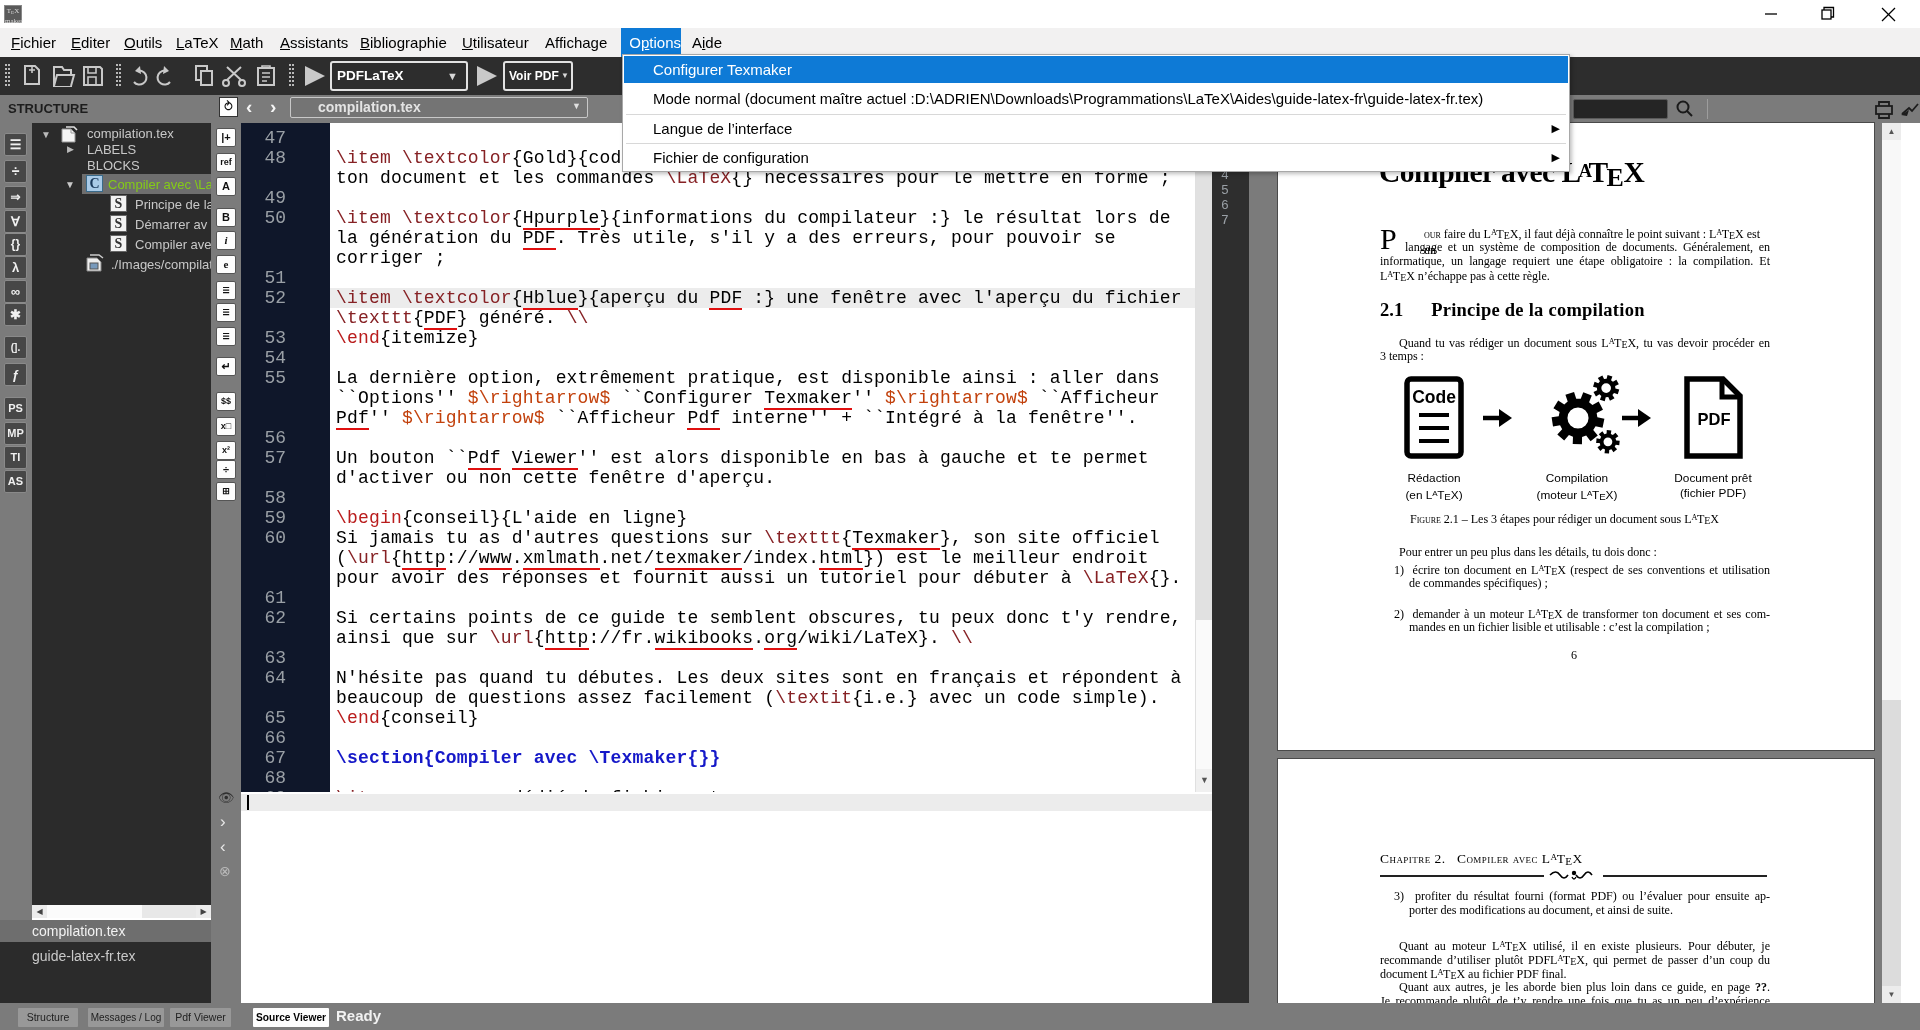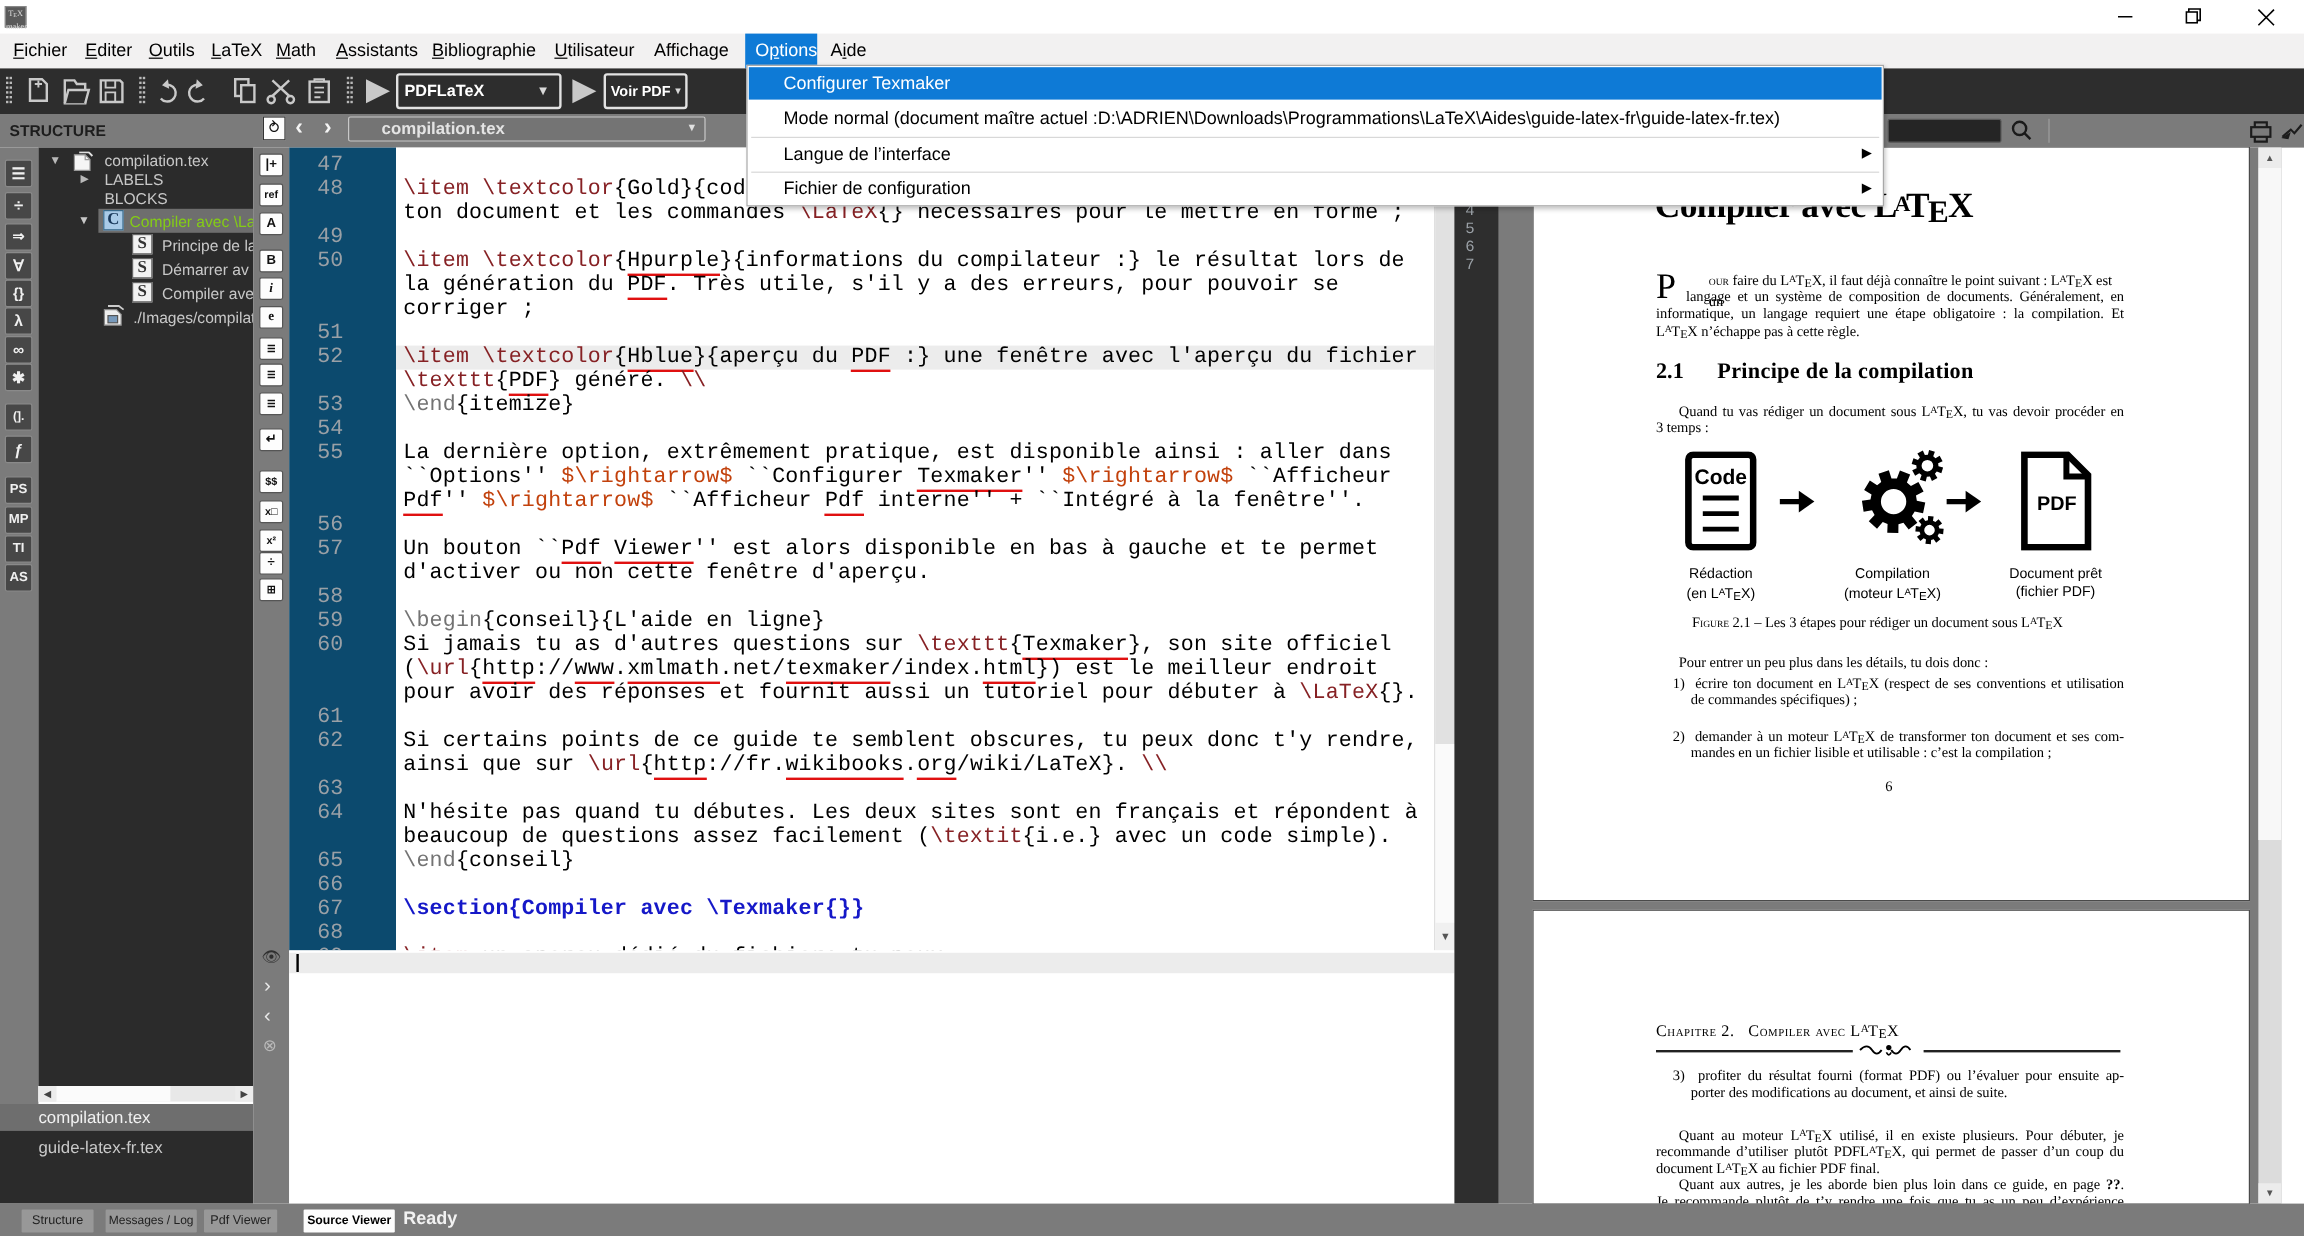--- a/index.html
+++ b/index.html
@@ -8,25 +8,25 @@
 #menubar{left:0;top:28px;width:1920px;height:29px;background:#f2f1f1;font-size:15px;color:#000}
 .mi{position:absolute;top:0;height:29px;line-height:29px}
 #toolbar{left:0;top:57px;width:1920px;height:38px;background:#2d2d2d}
 #row2{left:0;top:95px;width:1920px;height:28px;background:#7b7b7b}
 #leftstrip{left:0;top:123px;width:32px;height:797px;background:#7b7b7b}
 .lbtn{position:absolute;left:4px;width:23px;height:23px;background:#474747;border:1px solid #8a8a8a;border-radius:2px;color:#f0f0f0;text-align:center;font-weight:bold}
 #structpanel{left:32px;top:123px;width:179px;height:782px;background:#2b2b2b;overflow:hidden}
 .trow{position:absolute;color:#c8c8c8;font-size:13px;white-space:nowrap}
 #minicol{left:211px;top:123px;width:30px;height:880px;background:#7b7b7b}
 .mbtn{position:absolute;left:5px;width:20px;height:19px;background:#fdfdfd;border:1px solid #555;border-radius:2px;color:#111;text-align:center;font-size:11px;line-height:17px;font-weight:bold;overflow:hidden}
-#gutter{left:241px;top:123px;width:89px;height:669px;background:#0c4a6e;overflow:hidden}
+#gutter{left:241px;top:123px;width:89px;height:669px;background:#0f172a;overflow:hidden}
 .ln{position:absolute;right:44px;width:40px;text-align:right;color:#9aa0a6;font-family:"Liberation Mono",monospace;font-size:18px;line-height:20px}
 #editor{left:330px;top:123px;width:865px;height:669px;background:#fff;overflow:hidden}
 pre.cl{position:absolute;left:6px;font-family:"Liberation Mono",monospace;font-size:18px;line-height:20px;color:#000;white-space:pre}
-.cmd{color:#862124}.env{color:#737373}.mth{color:#c2410c}.sect{color:#1518c8;font-weight:bold}
+.cmd{color:#862124}.env{color:#b91c1c}.mth{color:#c2410c}.sect{color:#1518c8;font-weight:bold}
 .sp{border-bottom:2px solid #e01010}
 #srcview{left:241px;top:792px;width:971px;height:211px;background:#fff}
 #darkstrip{left:1212px;top:123px;width:37px;height:880px;background:#2e2e2e}
 #pdfview{left:1249px;top:123px;width:652px;height:880px;background:#7b7b7b}
 .page{position:absolute;left:28px;width:598px;background:#fff;border:1px solid #4a4a4a}
 .serif{font-family:"Liberation Serif",serif}
 .pl{position:absolute;font-family:"Liberation Serif",serif;font-size:12.1px;line-height:14px;color:#000;white-space:nowrap;letter-spacing:-0.05px}
 #statusbar{left:0;top:1003px;width:1920px;height:27px;background:#7b7b7b}
 .sbtn{position:absolute;top:5px;height:19px;background:#989898;color:#222;font-size:10.5px;text-align:center;line-height:19px;border-radius:1px;white-space:nowrap;overflow:hidden}
 #filelist{left:0;top:905px;width:211px;height:98px}

